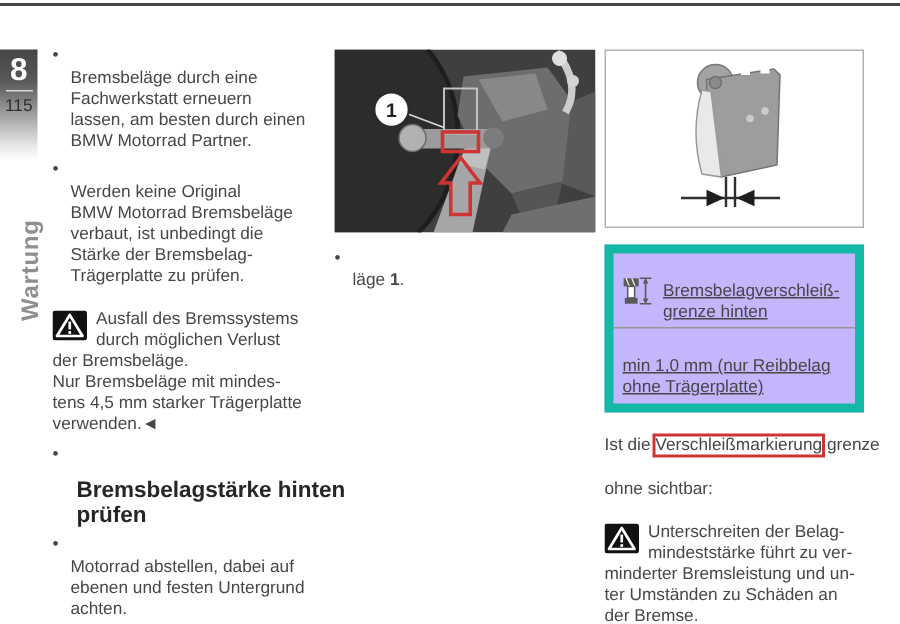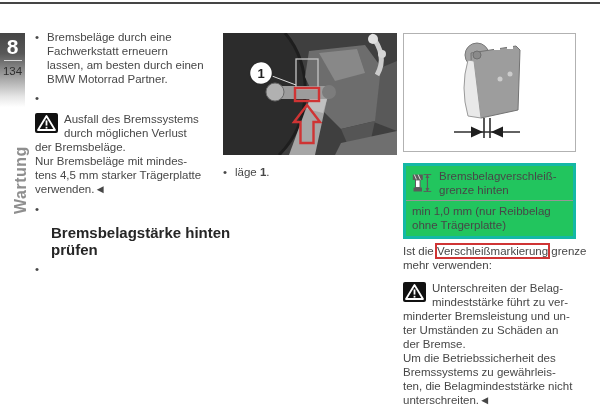--- a/index.html
+++ b/index.html
@@ -23,91 +23,93 @@
     position:absolute;left:12px;top:214px;transform:rotate(-90deg);transform-origin:0 0;
     white-space:nowrap;font-size:16px;font-weight:bold;color:#8f8f8f;letter-spacing:0.5px;
   }
 
   .col{position:absolute;}
   .col1{left:35px;top:30px;width:190px;}
   .col2{left:223px;top:33px;width:174px;}
   .col3{left:403px;top:33px;width:173px;}
 
   .txt{font-size:11.5px;line-height:14px;color:#474747;}
-  .lines{white-space:nowrap;}
+  .lines{white-space:nowrap;margin-top:15px;}
 
   .bullet{display:flex;margin-bottom:5px;}
   .dot{width:12px;flex:none;color:#474747;}
 
   .h2{font-size:15px;line-height:17px;font-weight:bold;color:#262626;margin:8px 0 4px 16px;white-space:nowrap;}
 
   .warnblock{margin:7px 0 6px 0;}
   .warnblock::after{content:"";display:block;clear:both;}
   .warn-icon{float:left;width:23px;height:20px;margin:1px 6px 2px 0;}
 
   .photo{display:block;width:174px;height:122px;}
   .caption{margin-top:10px;}
 
   .figbox{width:173px;height:119px;border:1px solid #b2b2b2;box-sizing:border-box;background:#fff;}
   .figbox svg{display:block;width:100%;height:100%;}
 
-  .specbox{border:3px solid #14b8a6;margin-top:11px;background:#22c55e;}
+  .specbox{border:6px solid #14b8a6;margin-top:11px;background:#c4b5fd;text-decoration:underline;}
   .spec-row1{display:flex;align-items:center;gap:7px;padding:3px 6px;border-bottom:1px solid #979797;}
   .spec-icon{flex:none;width:20px;height:26px;}
   .spec-row2{padding:3px 6px 4px 6px;}
 
   .note{margin-top:5px;}
   .hl{outline:2px solid #cf3434;}
 
   .rwarn{margin-top:9px;}
 </style>
 </head>
 <body>
 
 <div class="page">
 
   <div class="toprule"></div>
 
   <div class="chapter-tab">
     <span class="chapter-num">8</span>
     <div class="chapter-divider"></div>
-    <span class="page-num">134</span>
+    <span class="page-num">115</span>
   </div>
 
   <div class="side-label">Wartung</div>
 
   <div class="col col1 txt">
 
     <div class="bullet">
       <span class="dot">•</span>
       <div class="lines">Bremsbeläge durch eine<br>Fachwerkstatt erneuern<br>lassen, am besten durch einen<br>BMW Motorrad Partner.</div>
     </div>
 
     <div class="bullet">
       <span class="dot">•</span>
+      <div class="lines">Werden keine Original<br>BMW Motorrad Bremsbeläge<br>verbaut, ist unbedingt die<br>Stärke der Bremsbelag-<br>Trägerplatte zu prüfen.</div>
     </div>
 
     <div class="warnblock">
       <svg class="warn-icon" viewBox="0 0 23 20">
         <rect x="0" y="0" width="23" height="20" rx="2" fill="#111111"></rect>
         <path d="M11.5 3 L20 17 L3 17 Z" fill="#111111" stroke="#ffffff" stroke-width="1.8" stroke-linejoin="round"></path>
         <rect x="10.6" y="7.4" width="1.8" height="5.2" fill="#ffffff"></rect>
         <rect x="10.6" y="13.8" width="1.8" height="1.8" fill="#ffffff"></rect>
       </svg>
       <div class="lines">Ausfall des Bremssystems<br>durch möglichen Verlust<br>der Bremsbeläge.<br>Nur Bremsbeläge mit mindes-<br>tens 4,5 mm starker Trägerplatte<br>verwenden.◄</div>
     </div>
 
     <div class="bullet">
       <span class="dot">•</span>
     </div>
 
     <div class="h2">Bremsbelagstärke hinten<br>prüfen</div>
 
     <div class="bullet">
       <span class="dot">•</span>
+      <div class="lines">Motorrad abstellen, dabei auf<br>ebenen und festen Untergrund<br>achten.</div>
     </div>
   </div>
 
   <div class="col col2">
     <svg class="photo" viewBox="0 0 174 122">
       <rect width="174" height="122" fill="#3f3f3f"></rect>
       <path d="M0 0 L62 0 C90 32 90 88 56 122 L0 122 Z" fill="#2c2c2c"></path>
       <path d="M62 0 C90 32 90 88 56 122" stroke="#1e1e1e" stroke-width="3" fill="none"></path>
       <path d="M150 38 L174 28 L174 98 L148 88 Z" fill="#595959"></path>
       <path d="M86 18 L142 12 L158 34 L152 88 L118 96 L96 74 L82 44 Z" fill="#6d6d6d"></path>
@@ -174,21 +176,21 @@
         </svg>
         <div class="lines">Bremsbelagverschleiß-<br>grenze hinten</div>
       </div>
       <div class="spec-row2">
         <div class="lines">min 1,0 mm (nur Reibbelag<br>ohne Trägerplatte)</div>
       </div>
     </div>
 
     <div class="note">
       <div class="lines"><span>Ist die</span> <span class="hl">Verschleißmarkierung</span> <span>grenze</span></div>
-      <div class="lines">mehr verwenden:</div>
+      <div class="lines">ohne sichtbar:</div>
     </div>
 
     <div class="warnblock rwarn">
       <svg class="warn-icon" viewBox="0 0 23 20">
         <rect x="0" y="0" width="23" height="20" rx="2" fill="#111111"></rect>
         <path d="M11.5 3 L20 17 L3 17 Z" fill="#111111" stroke="#ffffff" stroke-width="1.8" stroke-linejoin="round"></path>
         <rect x="10.6" y="7.4" width="1.8" height="5.2" fill="#ffffff"></rect>
         <rect x="10.6" y="13.8" width="1.8" height="1.8" fill="#ffffff"></rect>
       </svg>
       <div class="lines">Unterschreiten der Belag-<br>mindeststärke führt zu ver-<br>minderter Bremsleistung und un-<br>ter Umständen zu Schäden an<br>der Bremse.<br>Um die Betriebssicherheit des<br>Bremssystems zu gewährleis-<br>ten, die Belagmindeststärke nicht<br>unterschreiten.◄</div>

